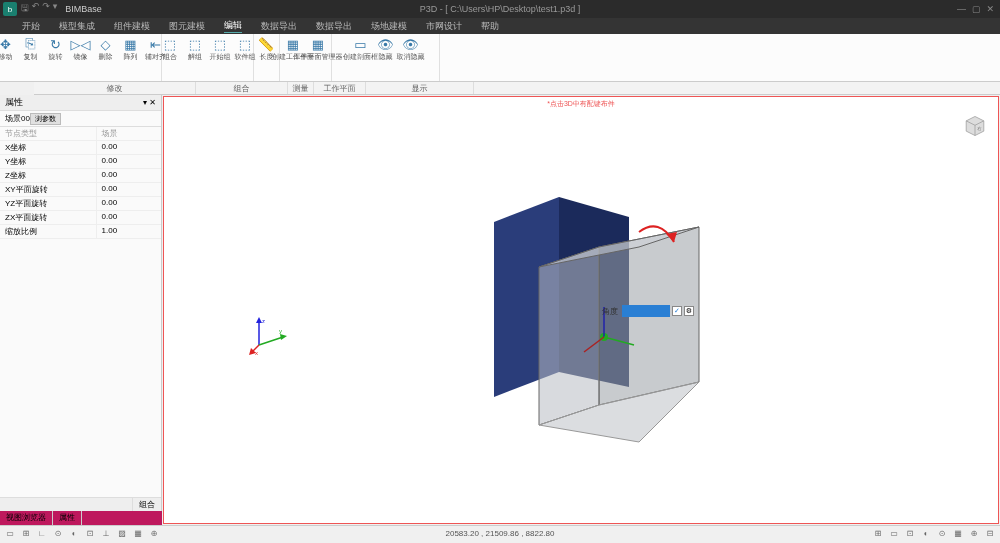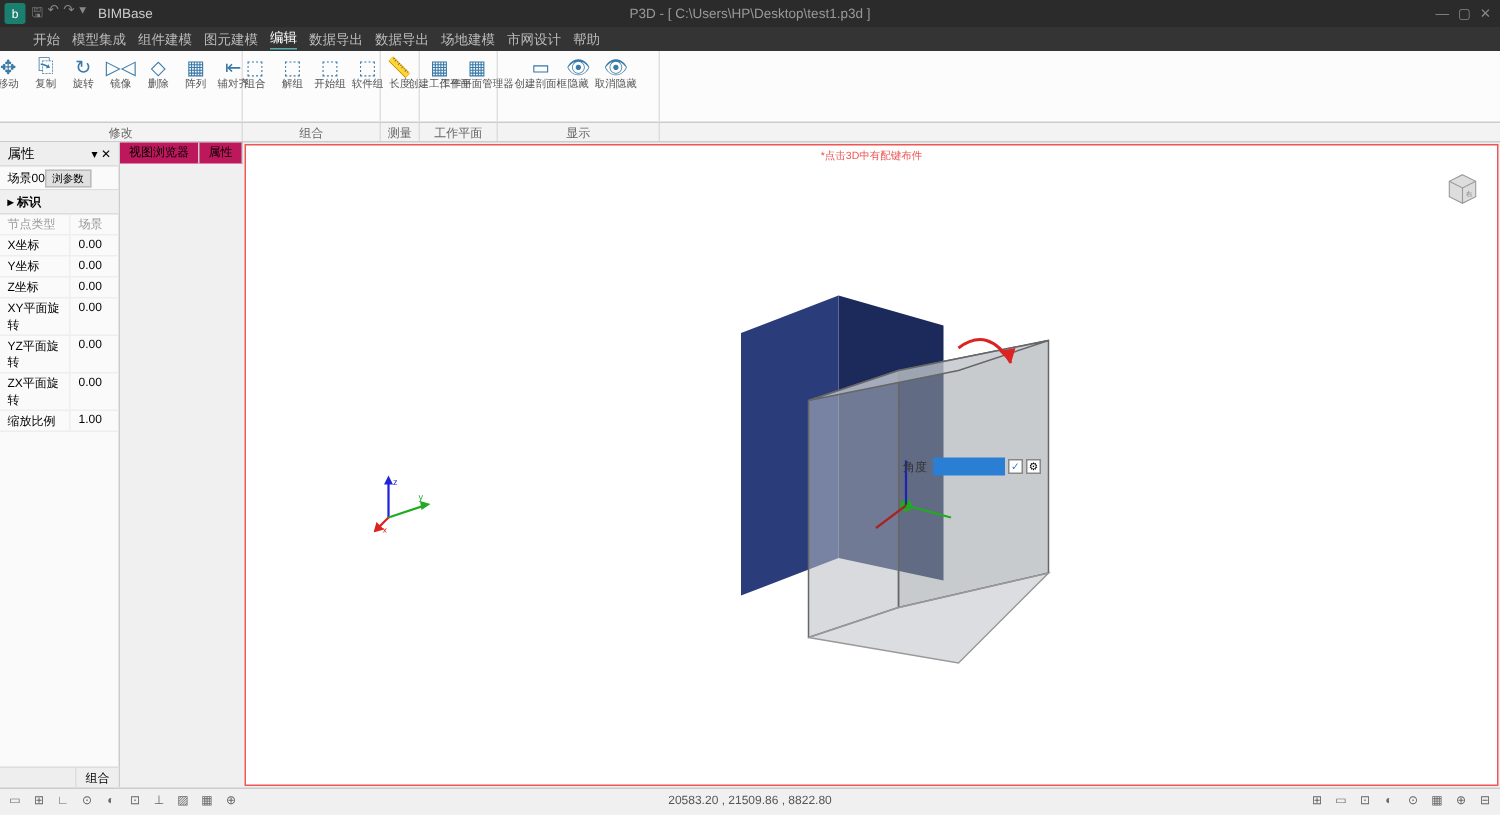--- a/index.html
+++ b/index.html
@@ -5,32 +5,32 @@
 * { box-sizing: border-box; margin: 0; padding: 0; font-family: "Microsoft YaHei", sans-serif; }
 html, body { width: 1000px; height: 543px; overflow: hidden; background: #f0f0f0; }
 
 .titlebar { height: 18px; background: #2b2b2b; color: #aaa; font-size: 9px; display: flex; align-items: center; position: relative; }
 .titlebar .logo { width: 14px; height: 14px; margin-left: 3px; background: #1a7f6f; border-radius: 2px; display:flex; align-items:center; justify-content:center; color:#fff; font-size:8px;}
 .titlebar .quick { margin-left: 4px; display: flex; gap: 3px; }
 .titlebar .quick span { color: #888; }
 .titlebar .app { position: absolute; left: 50%; transform: translateX(-50%); color: #999; }
 .titlebar .winbtns { margin-left: auto; display: flex; gap: 6px; padding-right: 6px; color: #888; }
 
-.menubar { height: 16px; background: #343434; color: #bbb; font-size: 9px; display: flex; align-items: center; padding-left: 22px; gap: 8px; }
+.menubar { height: 16px; background: #343434; color: #bbb; font-size: 9px; display: flex; align-items: center; padding-left: 22px; gap: 19px; }
 .menubar span { cursor: default; }
 .menubar span.active { color: #fff; border-bottom: 1px solid #5aa; }
 
 .ribbon { height: 48px; background: #fcfcfc; border-bottom: 1px solid #ccc; display: flex; font-size: 8px; color: #555; }
 .rgroup { display: flex; flex-direction: column; align-items: center; border-right: 1px solid #e0e0e0; }
 .rbtns { display: flex; padding: 2px 4px; gap: 3px; flex: 1; }
 .rbtn { display: flex; flex-direction: column; align-items: center; justify-content: flex-start; width: 22px; cursor: default; }
 .rbtn .ic { width: 16px; height: 16px; display: flex; align-items: center; justify-content: center; color: #3a7aa8; font-size: 13px; }
 .rbtn .lb { font-size: 7px; color: #555; margin-top: 1px; line-height: 1; white-space: nowrap; }
 
-.grouplabels { height: 13px; background: #f3f3f3; border-bottom: 1px solid #ccc; display: flex; font-size: 8px; color: #666; }
+.grouplabels { height: 13px; background: #f3f3f3; border-bottom: 1px solid #ccc; display: flex; font-size: 8px; color: #666; margin-left: 34px; }
 .glabel { text-align: center; border-right: 1px solid #ddd; line-height: 13px; }
 
 .body { display: flex; height: 430px; }
 
 .leftpanel { width: 162px; background: #fafafa; border-right: 1px solid #ccc; display: flex; flex-direction: column; }
 .lp-title { height: 16px; background: #eee; font-size: 9px; padding: 2px 5px; display: flex; justify-content: space-between; align-items: center; border-bottom: 1px solid #ddd; }
 .lp-sub { height: 16px; font-size: 8px; padding: 2px 5px; display: flex; justify-content: flex-start; align-items: center; border-bottom: 1px solid #ddd; }
 .lp-sub .btn { background: #e0e0e0; border: 1px solid #bbb; padding: 0 4px; font-size: 7px; }
 .lp-section { font-size: 8px; padding: 2px 5px; background: #f0f0f0; border-bottom: 1px solid #ddd; font-weight: bold; }
 .lp-row { display: flex; font-size: 8px; border-bottom: 1px solid #eee; }
@@ -189,31 +189,30 @@
   </div>
 <div class="grouplabels" id="glabels">
     <div class="glabel" style="width: 162px;">修改</div>
     <div class="glabel" style="width: 92px;">组合</div>
     <div class="glabel" style="width: 26px;">测量</div>
     <div class="glabel" style="width: 52px;">工作平面</div>
     <div class="glabel" style="width: 108px;">显示</div>
   </div>
 
 <div class="body">
-  <div style="display:flex;width:162px">
+  <div style="display:flex;flex-direction:column;width:162px">
     <div class="leftpanel" style="flex:1">
       <div class="lp-title">
         <span>属性</span>
         <span style="font-size:8px">▾ ✕</span>
       </div>
       <div class="lp-sub">
         <span>场景00</span>
         <span class="btn">浏参数</span>
       </div>
-      <div class="lp-section">▸ <span>标识</span></div>
       <div id="proprows">
           <div class="lp-row dim">
             <div class="k">节点类型</div>
             <div class="v">场景</div>
           </div>
           <div class="lp-row">
             <div class="k">X坐标</div>
             <div class="v">0.00</div>
           </div>
           <div class="lp-row">

